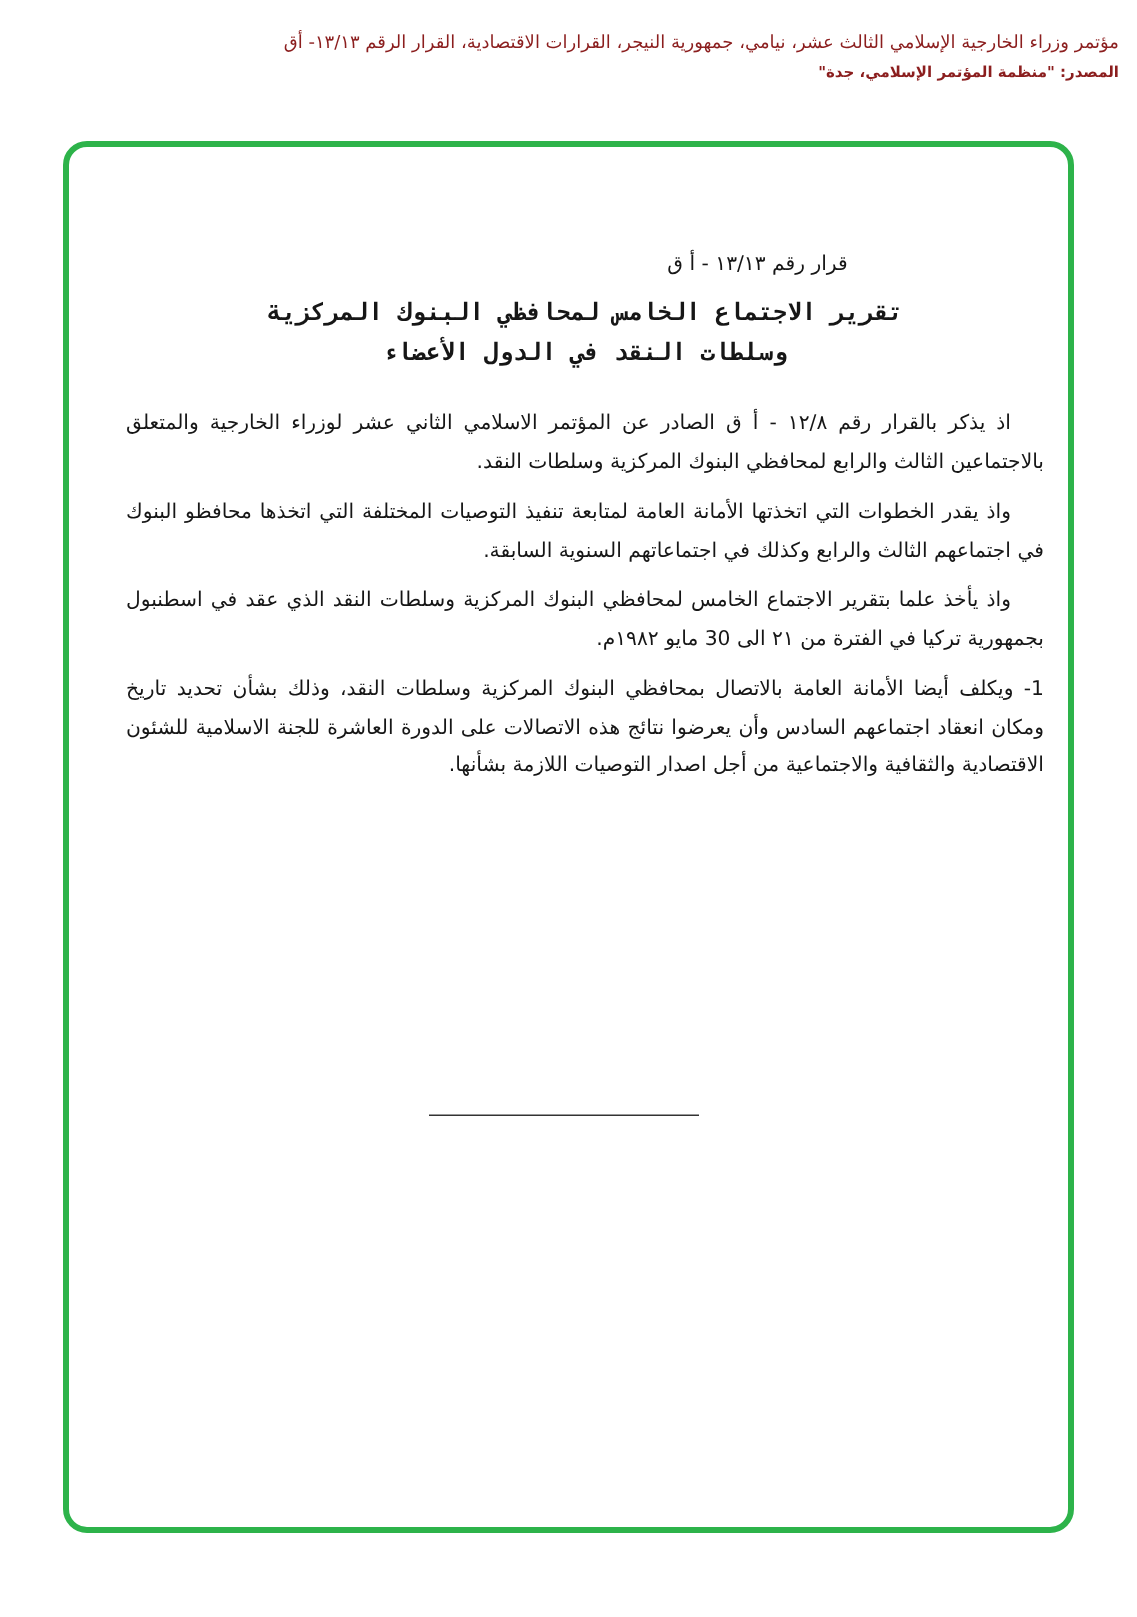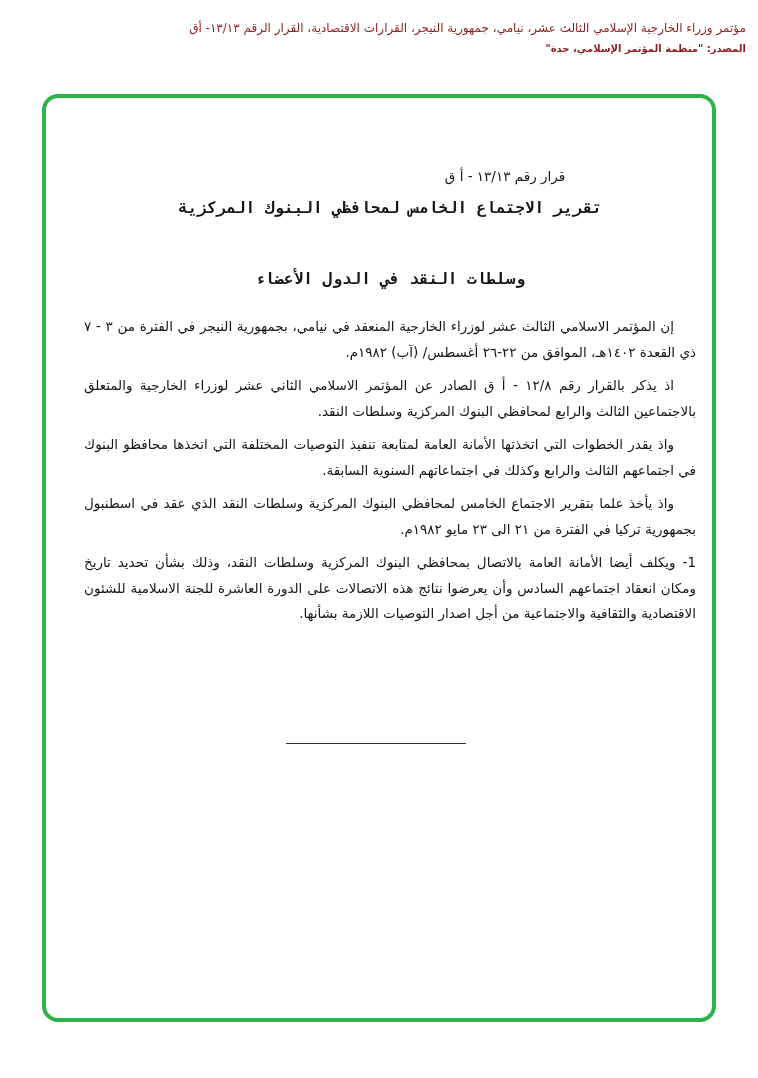--- a/index.html
+++ b/index.html
@@ -44,21 +44,21 @@
     text-align:center;
     transform:translateX(115px);
     margin-bottom:12px;
   }
   .doc-title{
     font-size:16px;font-weight:700;
     text-align:center;
     line-height:27px;
     font-family:Liberation Mono, monospace;
   }
-  .doc-title.last{margin-bottom:20px;margin-top:44px;}
+  .doc-title.last{margin-bottom:20px;}
 
   p.para{
     font-size:13.5px;line-height:25.5px;
     text-align:justify;
     text-indent:22px;
     margin-bottom:8px;
   }
   p.item{
     font-size:13.5px;line-height:25.5px;
     text-align:justify;
@@ -81,23 +81,22 @@
 </header>
 
 <section class="doc-frame">
   <div class="doc-content">
 
     <div class="decision-no">قرار رقم ١٣/١٣ - أ ق</div>
 
     <div class="doc-title">تقرير الاجتماع الخامس لمحافظي البنوك المركزية</div>
     <div class="doc-title last">وسلطات النقد في الدول الأعضاء</div>
 
-    <p class="para">إن المؤتمر الاسلامي الثالث عشر لوزراء الخارجية المنعقد في نيامي، بجمهورية النيجر في الفترة من ٣ - ٧ ذي القعدة ١٤٠٢هـ، الموافق من ٢٢-٢٦ أغسطس/ (آب) ١٩٨٢م.</p>
     <p class="para">اذ يذكر بالقرار رقم ١٢/٨ - أ ق الصادر عن المؤتمر الاسلامي الثاني عشر لوزراء الخارجية والمتعلق بالاجتماعين الثالث والرابع لمحافظي البنوك المركزية وسلطات النقد.</p>
     <p class="para">واذ يقدر الخطوات التي اتخذتها الأمانة العامة لمتابعة تنفيذ التوصيات المختلفة التي اتخذها محافظو البنوك في اجتماعهم الثالث والرابع وكذلك في اجتماعاتهم السنوية السابقة.</p>
-    <p class="para">واذ يأخذ علما بتقرير الاجتماع الخامس لمحافظي البنوك المركزية وسلطات النقد الذي عقد في اسطنبول بجمهورية تركيا في الفترة من ٢١ الى ٢٣ مايو ١٩٨٢م.</p>
+    <p class="para">واذ يأخذ علما بتقرير الاجتماع الخامس لمحافظي البنوك المركزية وسلطات النقد الذي عقد في اسطنبول بجمهورية تركيا في الفترة من ٢١ الى 30 مايو ١٩٨٢م.</p>
 
     <p class="item">1- ويكلف أيضا الأمانة العامة بالاتصال بمحافظي البنوك المركزية وسلطات النقد، وذلك بشأن تحديد تاريخ ومكان انعقاد اجتماعهم السادس وأن يعرضوا نتائج هذه الاتصالات على الدورة العاشرة للجنة الاسلامية للشئون الاقتصادية والثقافية والاجتماعية من أجل اصدار التوصيات اللازمة بشأنها.</p>
 
   </div>
 
   <div class="bottom-rule"></div>
 </section>
 
 </body></html>

